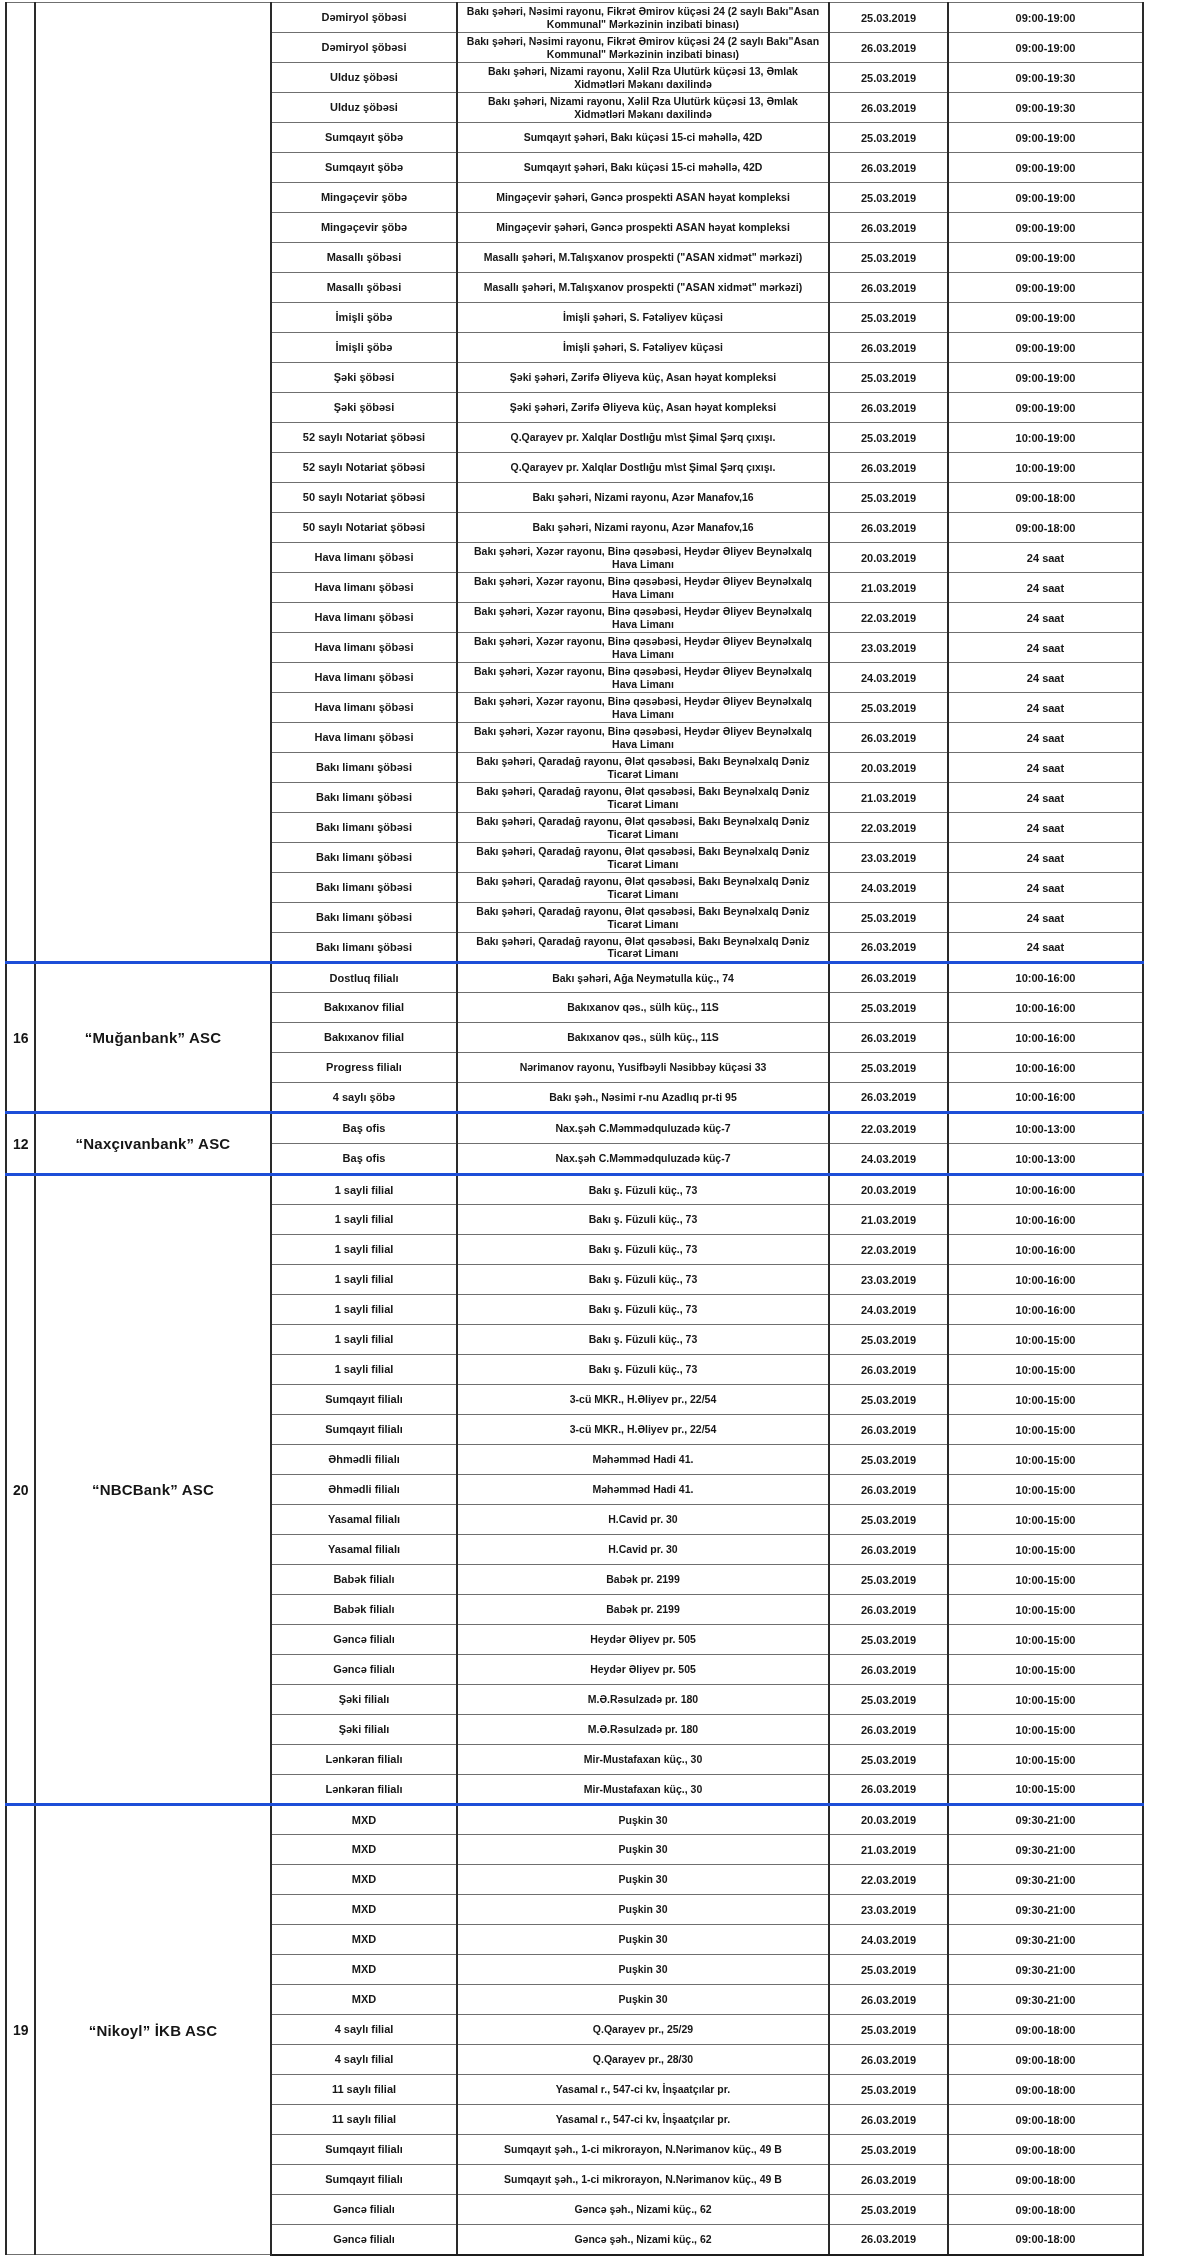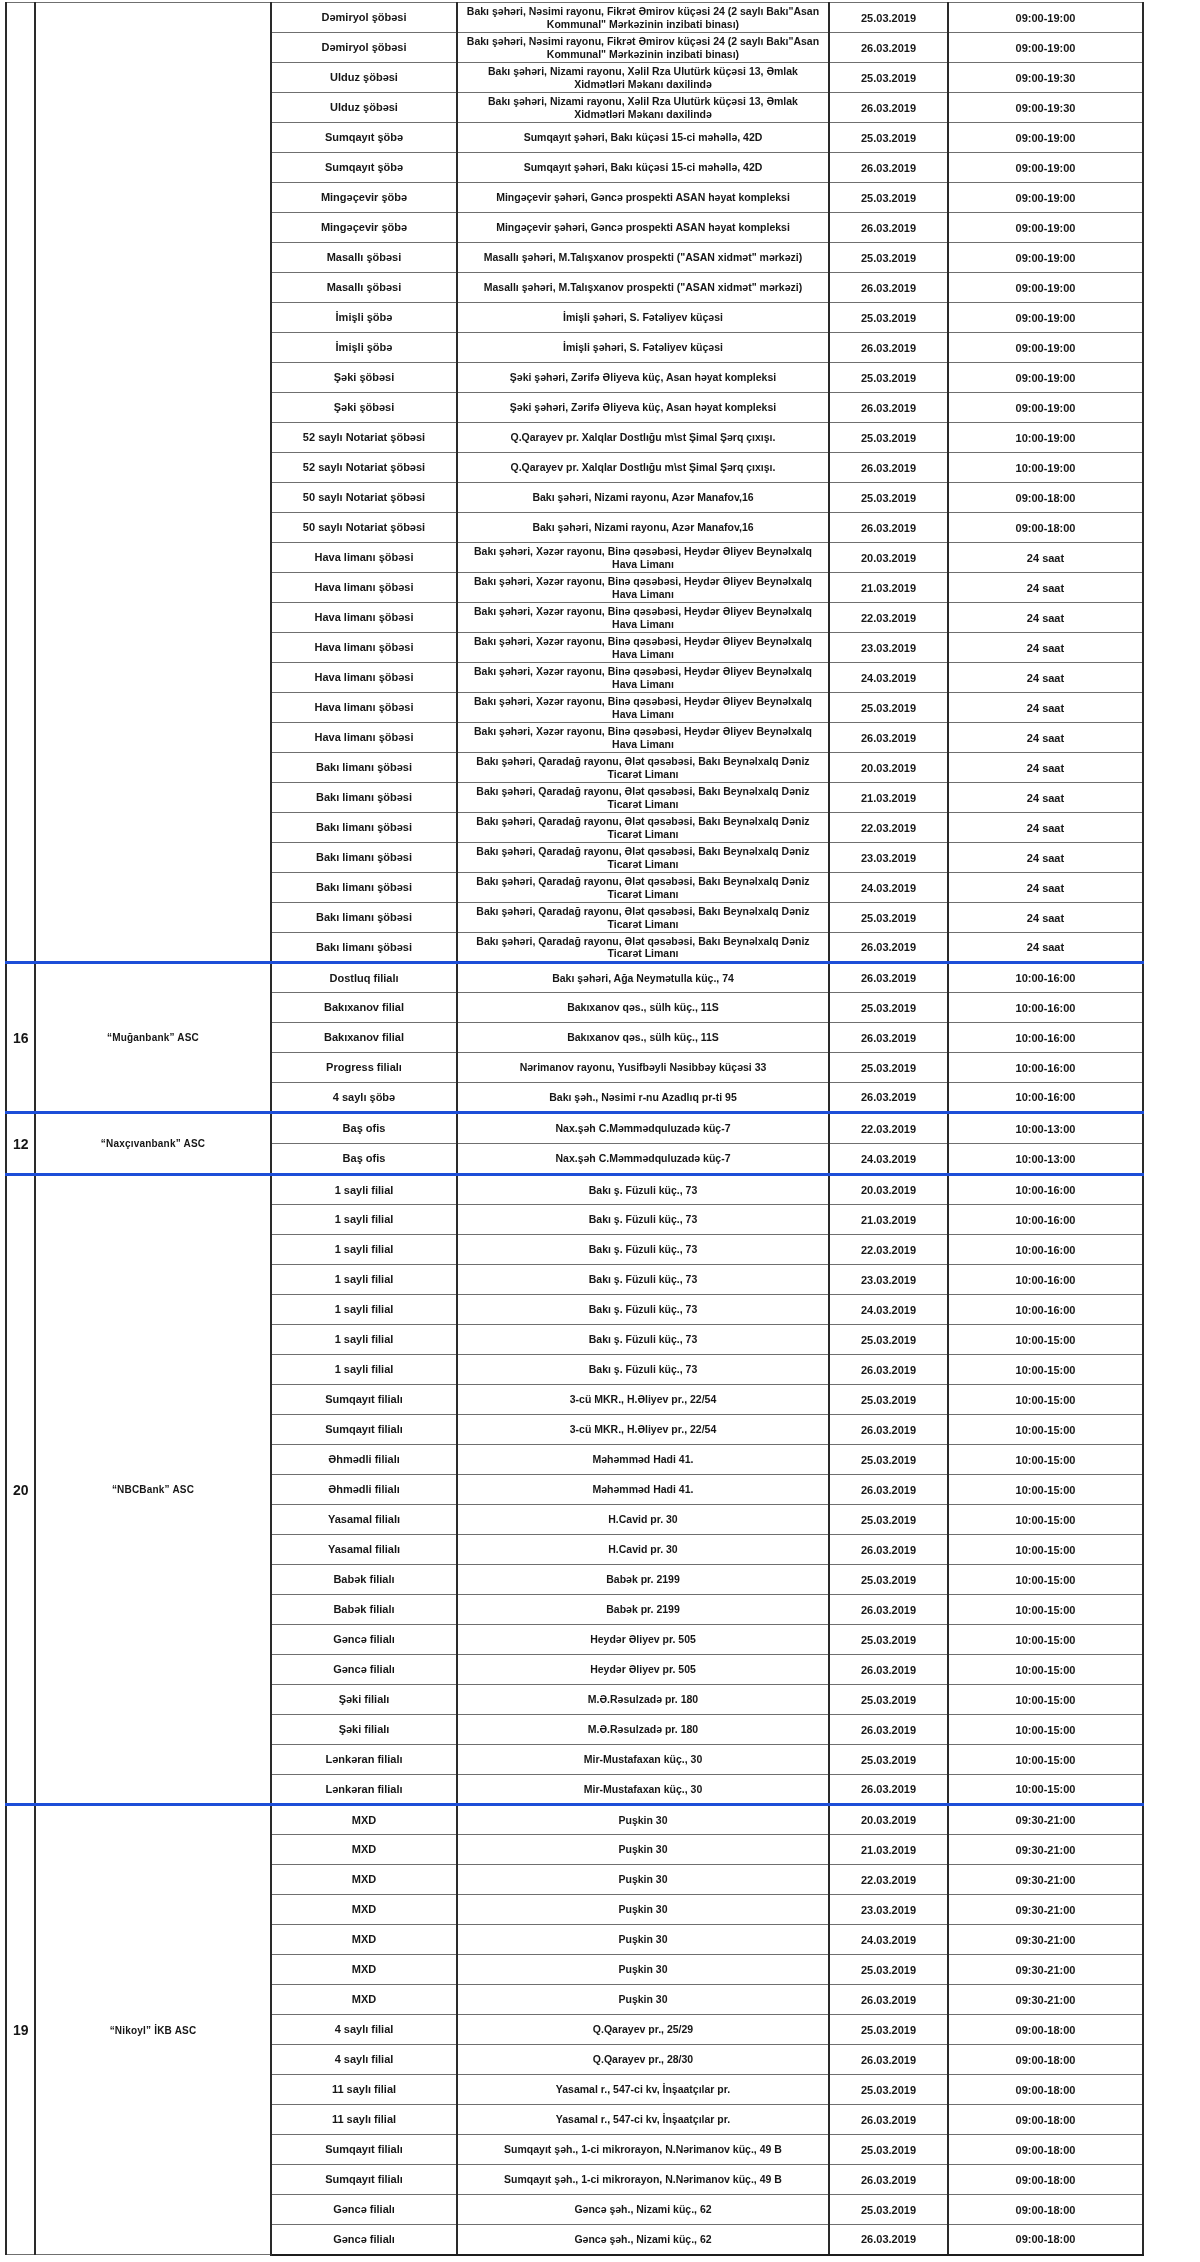--- a/index.html
+++ b/index.html
@@ -33,21 +33,21 @@
     font-weight: bold;
     color: #161616;
     padding: 1px 6px;
     overflow: hidden;
   }
   table.sched tr { height: 30px; }
   table.sched tr.sec-2 { height: 31px; }
   tr.section-start td { border-top: 3px solid #1d4ed8; }
   tbody tr:last-child td { border-bottom: 2px solid #1c1c1c; }
   td.col-number { font-size: 14px; }
-  td.col-bank   { font-size: 10px; letter-spacing: 0.2px; }
+  td.col-bank   { font-size: 15px; letter-spacing: 0.2px; }
   td.col-branch { font-size: 11px; line-height: 1.15; }
   td.col-address{ font-size: 10.5px; line-height: 1.18; padding: 1px 9px; }
   td.col-date   { font-size: 11px; }
   td.col-hours  { font-size: 11px; }
   td.cut-top    { border-top: none; }
 </style>
 </head>
 <body>
 
 <div class="page">

